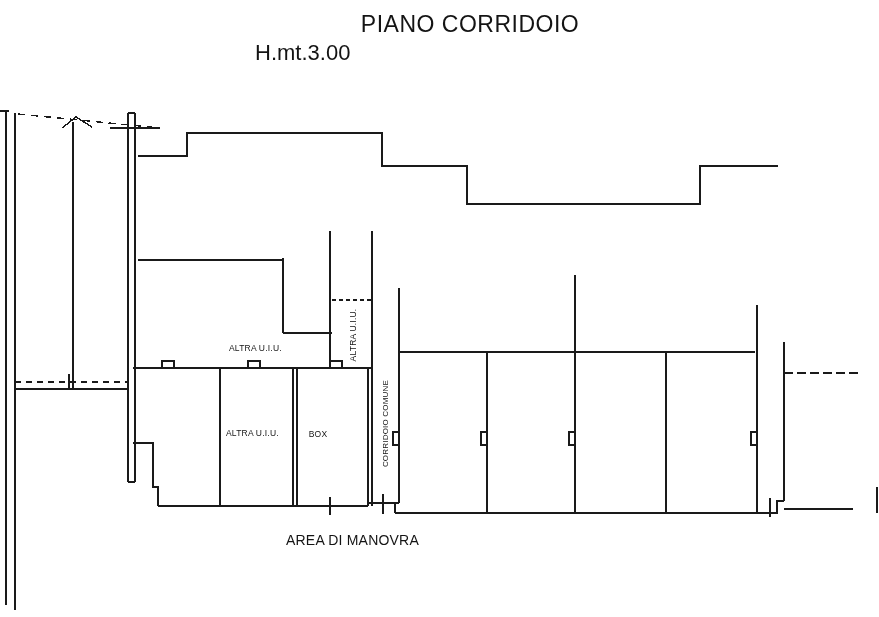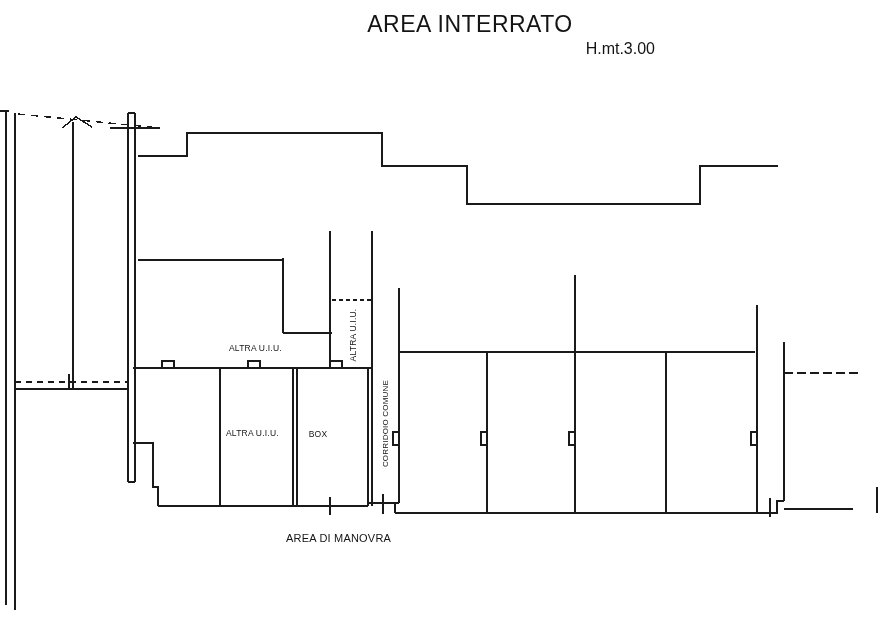--- a/index.html
+++ b/index.html
@@ -21,45 +21,45 @@
     margin:0 auto;
   }
   .title-block{position:absolute; top:0; left:0; width:100%;}
   .title-line1{
     position:absolute; top:11px; left:270px; width:400px;
     text-align:center; font-size:23px; letter-spacing:0.5px;
     color:var(--text); white-space:nowrap;
   }
   .title-line2{
     position:absolute; top:40px; left:255px; width:400px;
-    text-align:right; font-size:16px; color:var(--text); white-space:nowrap;
+    text-align:left; font-size:22px; color:var(--text); white-space:nowrap;
   }
   svg.plan{position:absolute; left:0; top:0;}
   .room-label{
     position:absolute; font-size:8.5px; letter-spacing:0.2px;
     color:var(--text); white-space:nowrap;
   }
   .room-label.vertical{
     transform:rotate(-90deg);
     transform-origin:center center;
   }
   .label-altra-upper{left:229px; top:343px;}
   .label-altra-lower{left:226px; top:428px;}
   .label-box{left:304px; top:429px; width:28px; text-align:center;}
   .label-altra-vertical{left:322px; top:330px; width:62px; text-align:center;}
   .label-corridoio{left:335px; top:419px; width:100px; text-align:center; font-size:8px;}
-  .label-area{left:286px; top:532px; font-size:11px;}
+  .label-area{left:286px; top:532px; font-size:14px;}
 </style>
 </head>
 <body>
 
 <div class="page">
 
   <div class="title-block">
-    <div class="title-line1">AREA INTERRATO</div>
+    <div class="title-line1">PIANO CORRIDOIO</div>
     <div class="title-line2">H.mt.3.00</div>
   </div>
 
   <svg class="plan" width="879" height="617" viewBox="0 0 879 617" fill="none" stroke="#1a1a1a" shape-rendering="crispEdges">
 
     <path stroke-width="2" d="M6,111 L6,605 M15,113 L15,610 M0,111 L9,111" stroke="#1a1a1a"></path>
 
     <path stroke-width="1.4" stroke-dasharray="7,6" d="M18,114 L160,128" stroke="#1a1a1a"></path>
     <path stroke-width="1.4" d="M62,128 L76,117 L92,127 M110,128 L160,128" stroke="#1a1a1a"></path>
 

